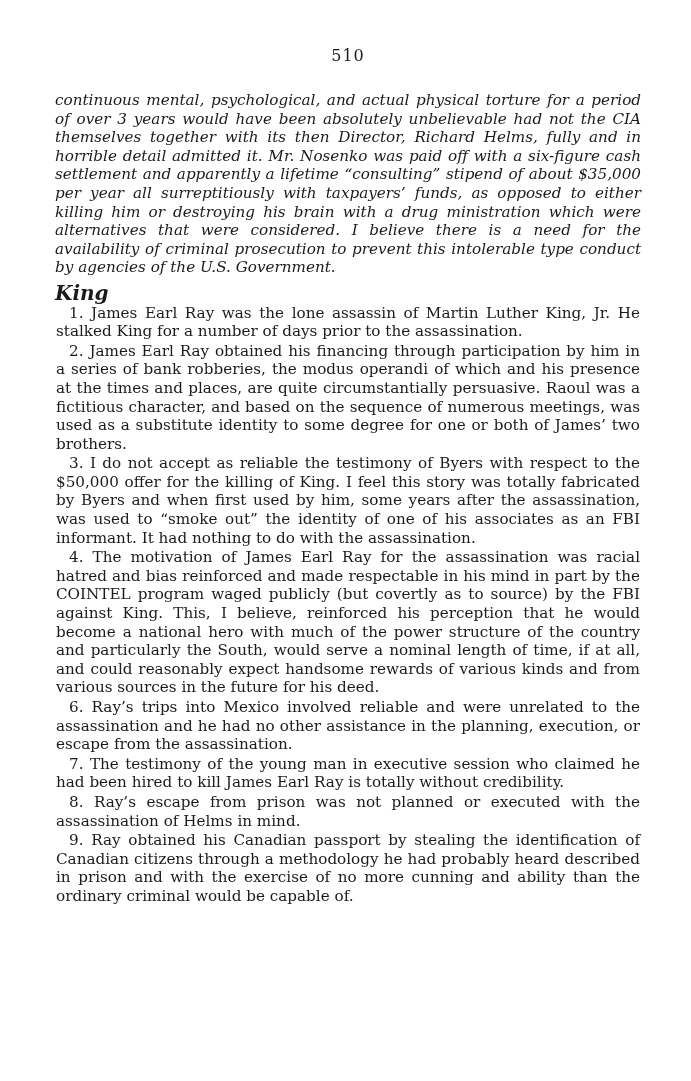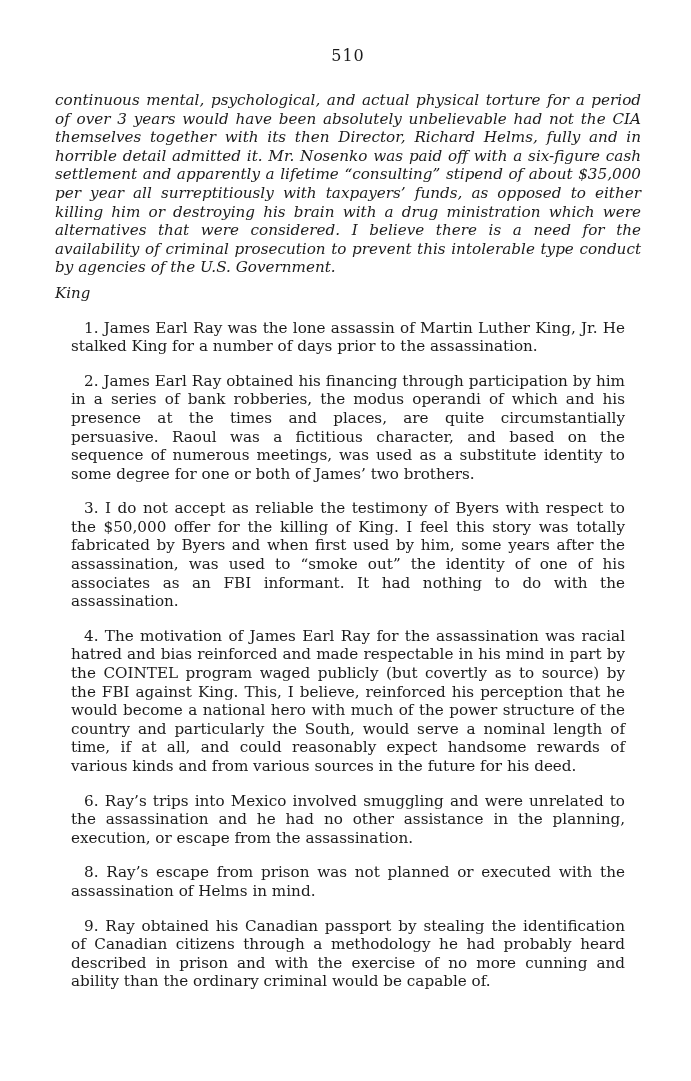--- a/index.html
+++ b/index.html
@@ -33,30 +33,30 @@
     text-align: justify;
   }
   .body-text p {
     margin: 0;
   }
   p.intro {
     text-indent: 0;
     font-style: italic;
   }
   h2.section-heading {
-    font-size: 15px;
+    font-size: 20px;
     line-height: 18.6px;
     font-style: italic;
-    font-weight: normal;
+    font-weight: bold;
     margin: 7px 0 1px 0;
     text-align: left;
   }
   p.finding {
     text-indent: 13px;
-    margin: 16px;
+    margin: 1px;
   }
 </style>
 </head>
 <body>
 
 <div class="page">
 
   <div class="page-number">510</div>
 
   <div class="body-text">
@@ -67,21 +67,22 @@
 
     <p class="finding"><span>1.</span> <span>James Earl Ray was the lone assassin of Martin Luther King, Jr. He stalked King for a number of days prior to the assassination.</span></p>
 
     <p class="finding"><span>2.</span> <span>James Earl Ray obtained his financing through participation by him in a series of bank robberies, the modus operandi of which and his presence at the times and places, are quite circumstantially persuasive. Raoul was a fictitious character, and based on the sequence of numerous meetings, was used as a substitute identity to some degree for one or both of James’ two brothers.</span></p>
 
     <p class="finding"><span>3.</span> <span>I do not accept as reliable the testimony of Byers with respect to the $50,000 offer for the killing of King. I feel this story was totally fabricated by Byers and when first used by him, some years after the assassination, was used to “smoke out” the identity of one of his associates as an FBI informant. It had nothing to do with the assassination.</span></p>
 
     <p class="finding"><span>4.</span> <span>The motivation of James Earl Ray for the assassination was racial hatred and bias reinforced and made respectable in his mind in part by the COINTEL program waged publicly (but covertly as to source) by the FBI against King. This, I believe, reinforced his perception that he would become a national hero with much of the power structure of the country and particularly the South, would serve a nominal length of time, if at all, and could reasonably expect handsome rewards of various kinds and from various sources in the future for his deed.</span></p>
 
 
-    <p class="finding"><span>6.</span> <span>Ray’s trips into Mexico involved smuggling and were unrelated to the assassination and he had no other assistance in the planning, execution, or escape from the assassination.</span></p>
+    <p class="finding"><span>6.</span> <span>Ray’s trips into Mexico involved reliable and were unrelated to the assassination and he had no other assistance in the planning, execution, or escape from the assassination.</span></p>
 
+    <p class="finding"><span>7.</span> <span>The testimony of the young man in executive session who claimed he had been hired to kill James Earl Ray is totally without credibility.</span></p>
 
     <p class="finding"><span>8.</span> <span>Ray’s escape from prison was not planned or executed with the assassination of Helms in mind.</span></p>
 
     <p class="finding"><span>9.</span> <span>Ray obtained his Canadian passport by stealing the identification of Canadian citizens through a methodology he had probably heard described in prison and with the exercise of no more cunning and ability than the ordinary criminal would be capable of.</span></p>
 
   </div>
 </div>
 
 </body></html>

